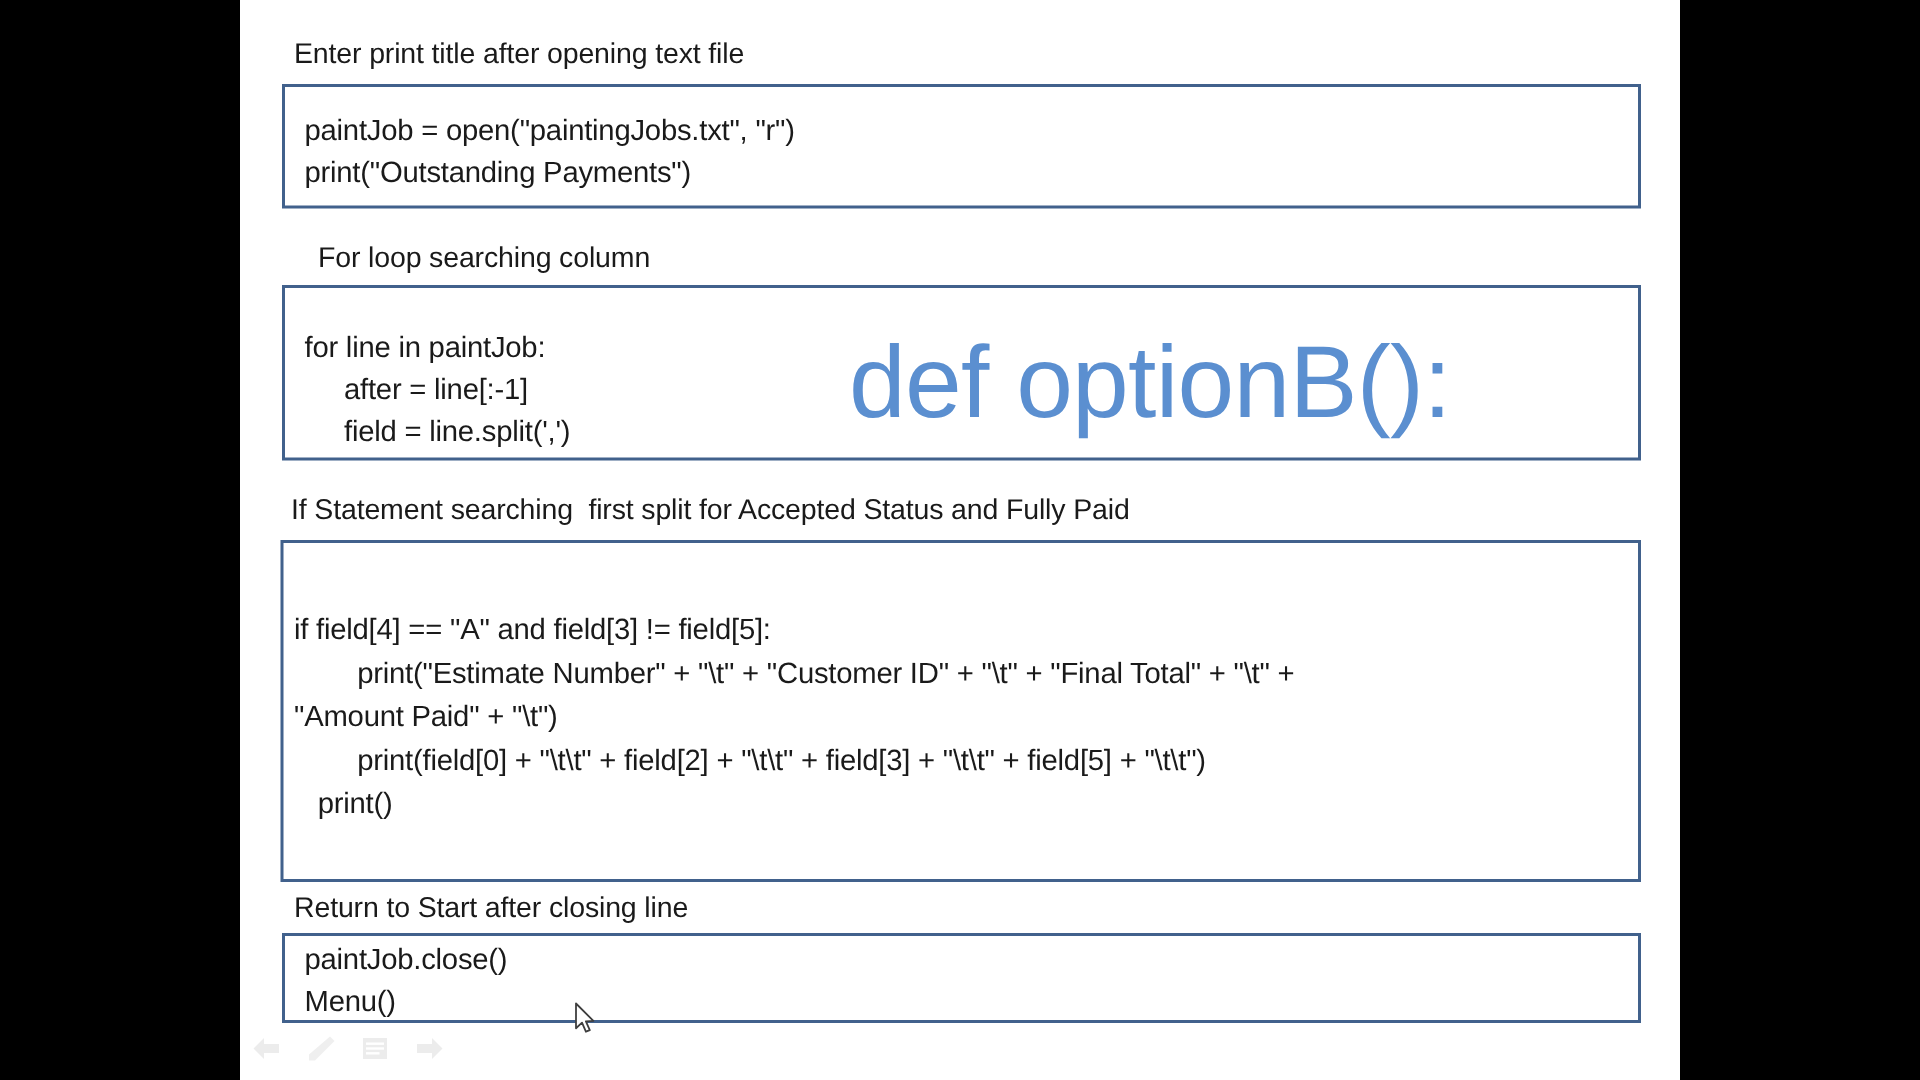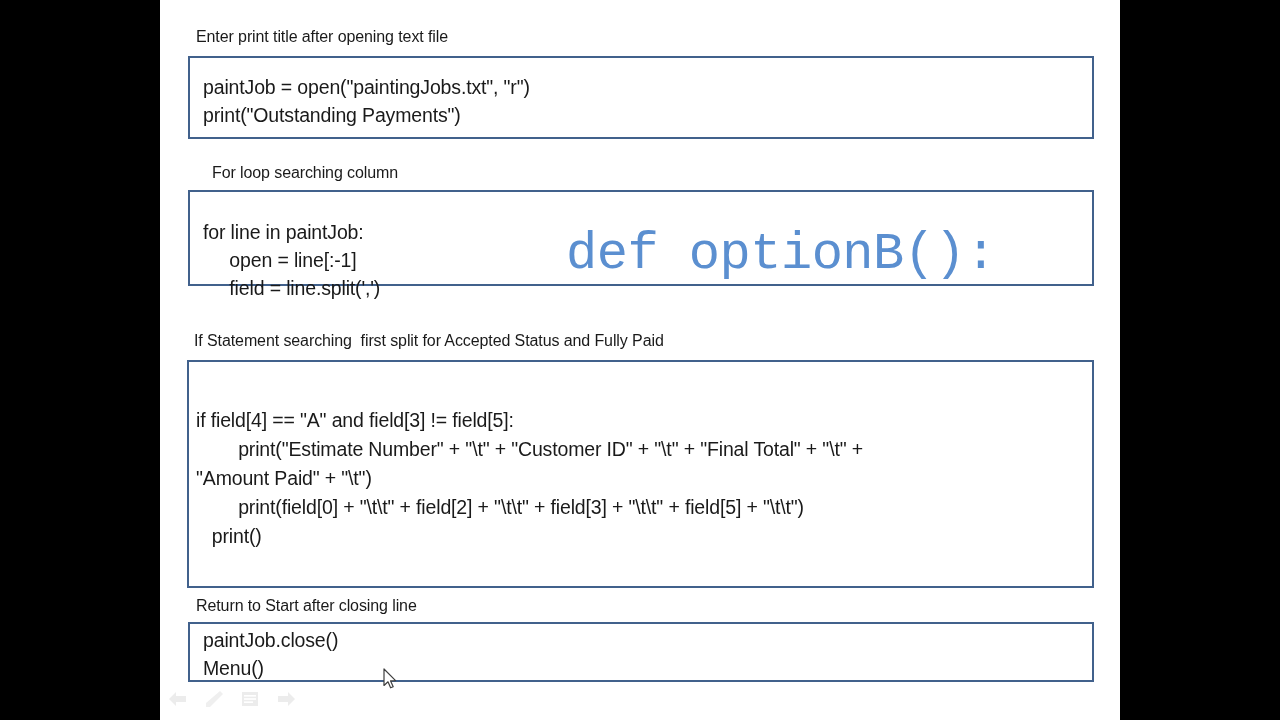--- a/index.html
+++ b/index.html
@@ -38,21 +38,21 @@
     height: 720px;
     background: #000000;
   }
   .bar.left  { left: 0; }
   .bar.right { left: 1120px; }
 
   
   .caption {
     position: absolute;
     color: #1a1a1a;
-    font-size: 16px;
+    font-size: 19px;
     line-height: 22px;
     white-space: pre;
     letter-spacing: -0.1px;
   }
 
   
   .codebox {
     position: absolute;
     background: #ffffff;
     border: 2px solid #41618c;
@@ -66,25 +66,24 @@
     white-space: pre;
     letter-spacing: -0.15px;
   }
 
   
   #def-overlay {
     position: absolute;
     left: 566px;
     top: 205px;
     color: #5b8fd0;
-    font-size: 52px;
+    font-size: 68px;
     line-height: 100px;
     white-space: pre;
     letter-spacing: -0.5px;
-    font-family: Liberation Mono, monospace;
   }
 
   
   #toolbar {
     position: absolute;
     left: 168px;
     top: 690px;
     display: flex;
     align-items: center;
     gap: 16px;
@@ -118,23 +117,23 @@
 
     <div class="caption" style="left:36px; top:26px;">Enter print title after opening text file</div>
 
     <div class="codebox" style="left:28px; top:56px; width:906px; height:83px;">
       <div class="code" style="left:13px; top:15px;">paintJob = open("paintingJobs.txt", "r")</div>
       <div class="code" style="left:13px; top:43px;">print("Outstanding Payments")</div>
     </div>
 
     <div class="caption" style="left:52px; top:162px;">For loop searching column</div>
 
-    <div class="codebox" style="left:28px; top:190px; width:906px; height:96px;">
+    <div class="codebox" style="left:28px; top:190px; width:906px; height:117px;">
       <div class="code" style="left:13px; top:26px;">for line in paintJob:</div>
-      <div class="code" style="left:13px; top:54px;">     open = line[:-1]</div>
+      <div class="code" style="left:13px; top:54px;">     after = line[:-1]</div>
       <div class="code" style="left:13px; top:82px;">     field = line.split(',')</div>
     </div>
 
     <div class="caption" style="left:34px; top:330px;">If Statement searching  first split for Accepted Status and Fully Paid</div>
 
     <div class="codebox" style="left:27px; top:360px; width:907px; height:228px;">
       <div class="code" style="left:7px; top:44px;">if field[4] == "A" and field[3] != field[5]:</div>
       <div class="code" style="left:7px; top:73px;">        print("Estimate Number" + "\t" + "Customer ID" + "\t" + "Final Total" + "\t" +</div>
       <div class="code" style="left:7px; top:102px;">"Amount Paid" + "\t")</div>
       <div class="code" style="left:7px; top:131px;">        print(field[0] + "\t\t" + field[2] + "\t\t" + field[3] + "\t\t" + field[5] + "\t\t")</div>

